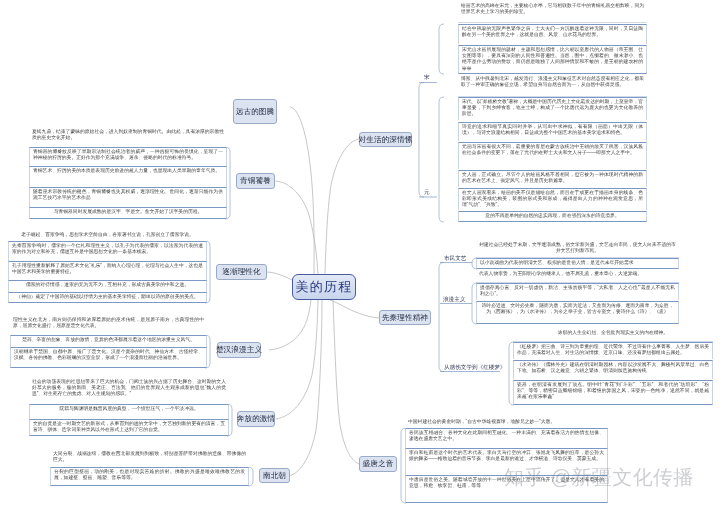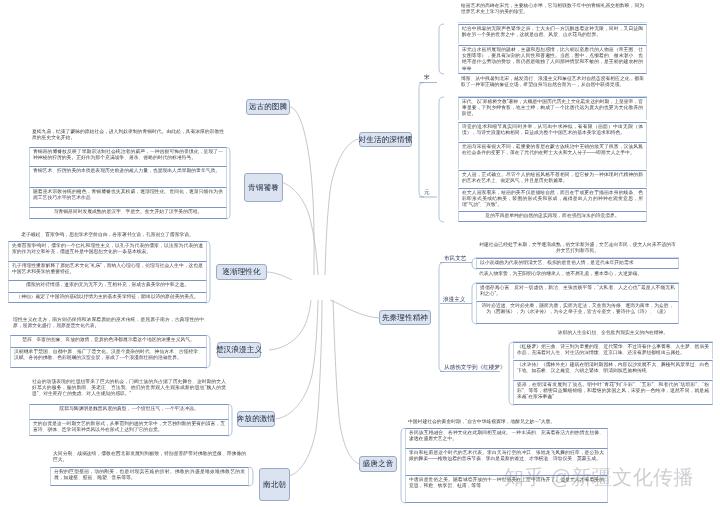--- a/index.html
+++ b/index.html
@@ -53,26 +53,26 @@
 <path d="M 290 107 C 300 108 310 140 313 200 C 314.5 230 314 255 314 275" fill="none" stroke="#b9b9bc" stroke-width="0.8"></path>
 <path d="M 275.5 181 C 290 182 303 196 309 215 C 315 237 317 258 318 275" fill="none" stroke="#b9b9bc" stroke-width="0.8"></path>
 <path d="M 359 139 C 347 141 336 160 331 185 C 327 210 325.5 255 325 275" fill="none" stroke="#b9b9bc" stroke-width="0.8"></path>
 <path d="M 267 272 C 276 272.5 284 276 292 280" fill="none" stroke="#b9b9bc" stroke-width="0.8"></path>
 <path d="M 269 350 C 283 349 297 341 304 327 C 308.5 318 310 308 311 300" fill="none" stroke="#b9b9bc" stroke-width="0.8"></path>
 <path d="M 275.5 419 C 292 417 306 400 312 375 C 316.5 352 317.5 318 318 300" fill="none" stroke="#b9b9bc" stroke-width="0.8"></path>
 <path d="M 290 475.5 C 300 473 311 457 316 430 C 320 400 322 330 322 300" fill="none" stroke="#b9b9bc" stroke-width="0.8"></path>
 <path d="M 379 318 C 366 317 352 311 343 306 C 337 303 333 301 330 300" fill="none" stroke="#b9b9bc" stroke-width="0.8"></path>
 <path d="M 359 464 C 350 460 344 447 340 425 C 336 395 334 325 333 300" fill="none" stroke="#b9b9bc" stroke-width="0.8"></path>
 </svg>
-<div class="node lv1" style="left:246px;top:99px;width:44px;height:16px">远古的图腾</div>
-<div class="node lv1" style="left:244px;top:173px;width:39px;height:29px">青铜饕餮</div>
+<div class="node lv1" style="left:233px;top:99px;width:44px;height:25px">远古的图腾</div>
+<div class="node lv1" style="left:236px;top:173px;width:39px;height:16px">青铜饕餮</div>
 <div class="node lv1" style="left:216px;top:264px;width:51px;height:16px">逐渐理性化</div>
 <div class="node lv1" style="left:217px;top:342px;width:44px;height:16px">楚汉浪漫主义</div>
 <div class="node lv1" style="left:237px;top:411px;width:38px;height:16px">奔放的激情</div>
-<div class="node lv1" style="left:259px;top:468px;width:31px;height:33px">南北朝</div>
+<div class="node lv1" style="left:259px;top:468px;width:31px;height:15px">南北朝</div>
 <div class="node lv1" style="left:359px;top:132px;width:53px;height:15px">对生活的深情愫</div>
 <div class="node lv1" style="left:379px;top:310px;width:52px;height:15px">先秦理性精神</div>
 <div class="node lv1" style="left:359px;top:456px;width:38px;height:16px">盛唐之音</div>
 <div class="tb nb" style="left:29px;top:128px;width:198px;height:19px">夏铸九鼎，结束了蒙昧的原始社会，进入到奴隶制的青铜时代。由此起，具有浓厚的宗教性质的巫史文化开始。</div>
 <div class="tb" style="left:29px;top:147px;width:198px;height:19px">青铜器的饕餮纹反映了早期宗法制社会统治者的威严，一种凶狠可怖的畏惧化，呈现了一种神秘的狞厉的美。正好作为那个充满战争、屠杀、侵略的时代的标准符号。</div>
 <div class="tb" style="left:29px;top:166px;width:198px;height:21px">青铜艺术、狞厉的美的本质是表现历史前进的超人力量，也显现出人类早期的童年气质。</div>
 <div class="tb" style="left:29px;top:187px;width:198px;height:20px">随着巫术宗教传统的褪色，青铜饕餮也失其权威，逐渐理性化、世间化，逐渐只能作为供观工艺技巧水平的艺术作品</div>
 <div class="tb ctr last" style="left:29px;top:207px;width:198px;height:12px">与青铜器同时发展成熟的是汉字、字是文。金文开始了汉字美的历程。</div>
 <div class="tb nb ctr" style="left:8px;top:231px;width:199px;height:10px">老子崛起、百家争鸣，思想学术空前自由，各家著书立说，孔家创立了儒家学说。</div>
 <div class="tb" style="left:8px;top:241px;width:199px;height:20px">先秦百家争鸣时，儒学的一个仁礼和理性主义，以孔子为代表的儒家，以法家为代表的道家的作为对立和补充，儒道互补是中国思想文化的一条基本线索。</div>
@@ -108,14 +108,15 @@
 <div class="tb" style="left:513px;top:342px;width:200px;height:17px">《红楼梦》把三曲、诗三到为童重的理、近代荣华、不过诗有什么事菁寒、人生梦、然后美作品，充满着对人生、对生活的深情愫、近京口味、还没有梦想都组出云露处。</div>
 <div class="tb" style="left:513px;top:360px;width:200px;height:19px">《水浒传》《儒林外史》建筑在明清时期园林，内容以沙发展不大、舞楼列风景早过、白色下地、如石桥、汉之趣意、六朝之繁体、明清则加造施构传统</div>
 <div class="tb last" style="left:513px;top:380px;width:200px;height:25px">瓷器，在明清有发展到了顶点。明中叶“青花”到“斗彩”、“五彩”、和者代的“珐琅彩”、“粉彩”、等等，精密日益瓣细锦细，和着缠的异国之风，宋瓷的一色纯净，退然不同，就是越来越“在家乐事鑫”</div>
 <div class="lv2" style="left:444px;top:255px">市民文艺</div>
 <div class="lv2" style="left:443px;top:296px">浪漫主义</div>
 <div class="lv2" style="left:444px;top:364px">从感伤文学到《红楼梦》</div>
 <div class="tb nb" style="left:405px;top:418px;width:203px;height:10px">中国封建社会的黄金时期，“自古中华雄视寰球，地醉兄之妙一”大唐。</div>
 <div class="tb" style="left:405px;top:428px;width:203px;height:20px">各民族互相融合、各种文化在此期间相互融化、一种丰满的、充满着春活力的热情玄想像、渗透在盛唐文艺之中。</div>
 <div class="tb" style="left:405px;top:448px;width:203px;height:27px">李白和杜甫是这个时代的艺术代表。李白天马行空的冲算、张旭龙飞凤舞的狂草，是公孙大娘的舞姿——格致迫着的音乐节奏、李白是最新的谁过、才华横溢、诗歌仅美、英豪玉成。</div>
 <div class="tb last" style="left:405px;top:475px;width:203px;height:28px">中唐后是世俗之美。随着城墙开放的十一种世俗美在上层中流传开了。但是文人才有着美的意思，韩愈、钦李贺、杜甫，等等</div>
+<div class="node root" style="left:292px;top:274px;width:64px;height:26px">美的历程</div>
 <div class="wm" style="left:504px;top:467px">知乎 @新疆文化传播</div>
 </div>
 
 </body></html>

